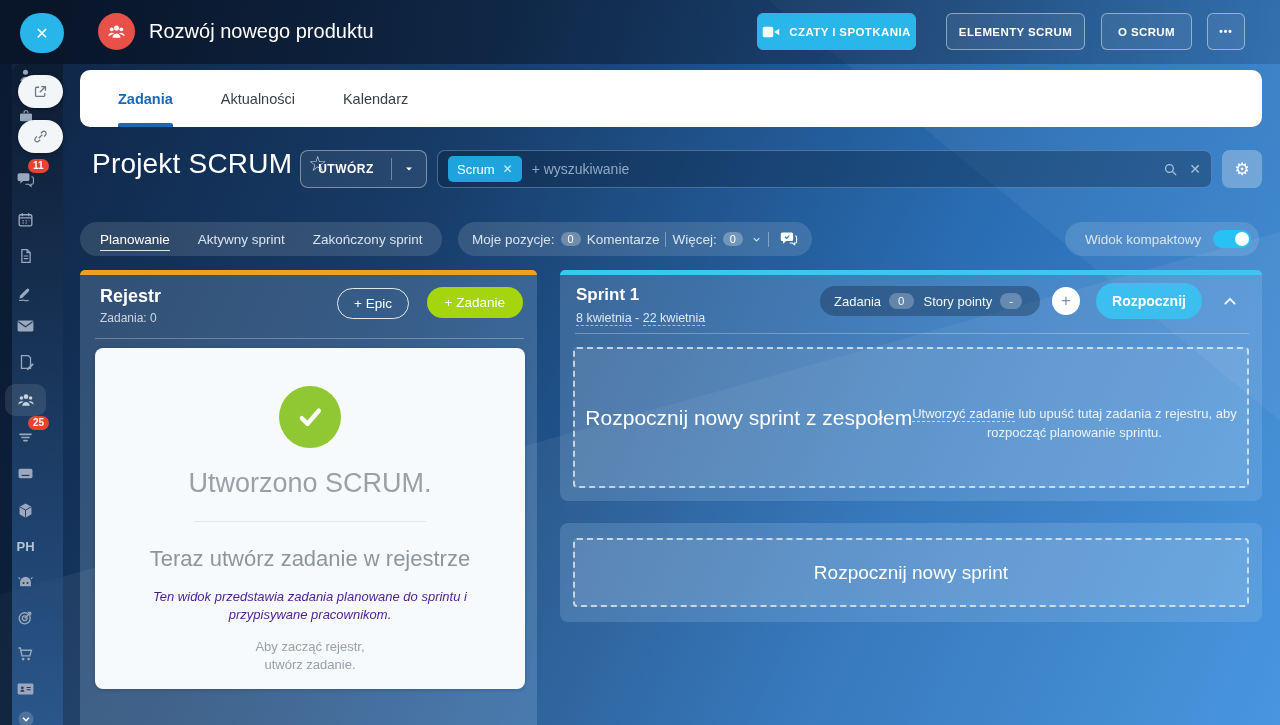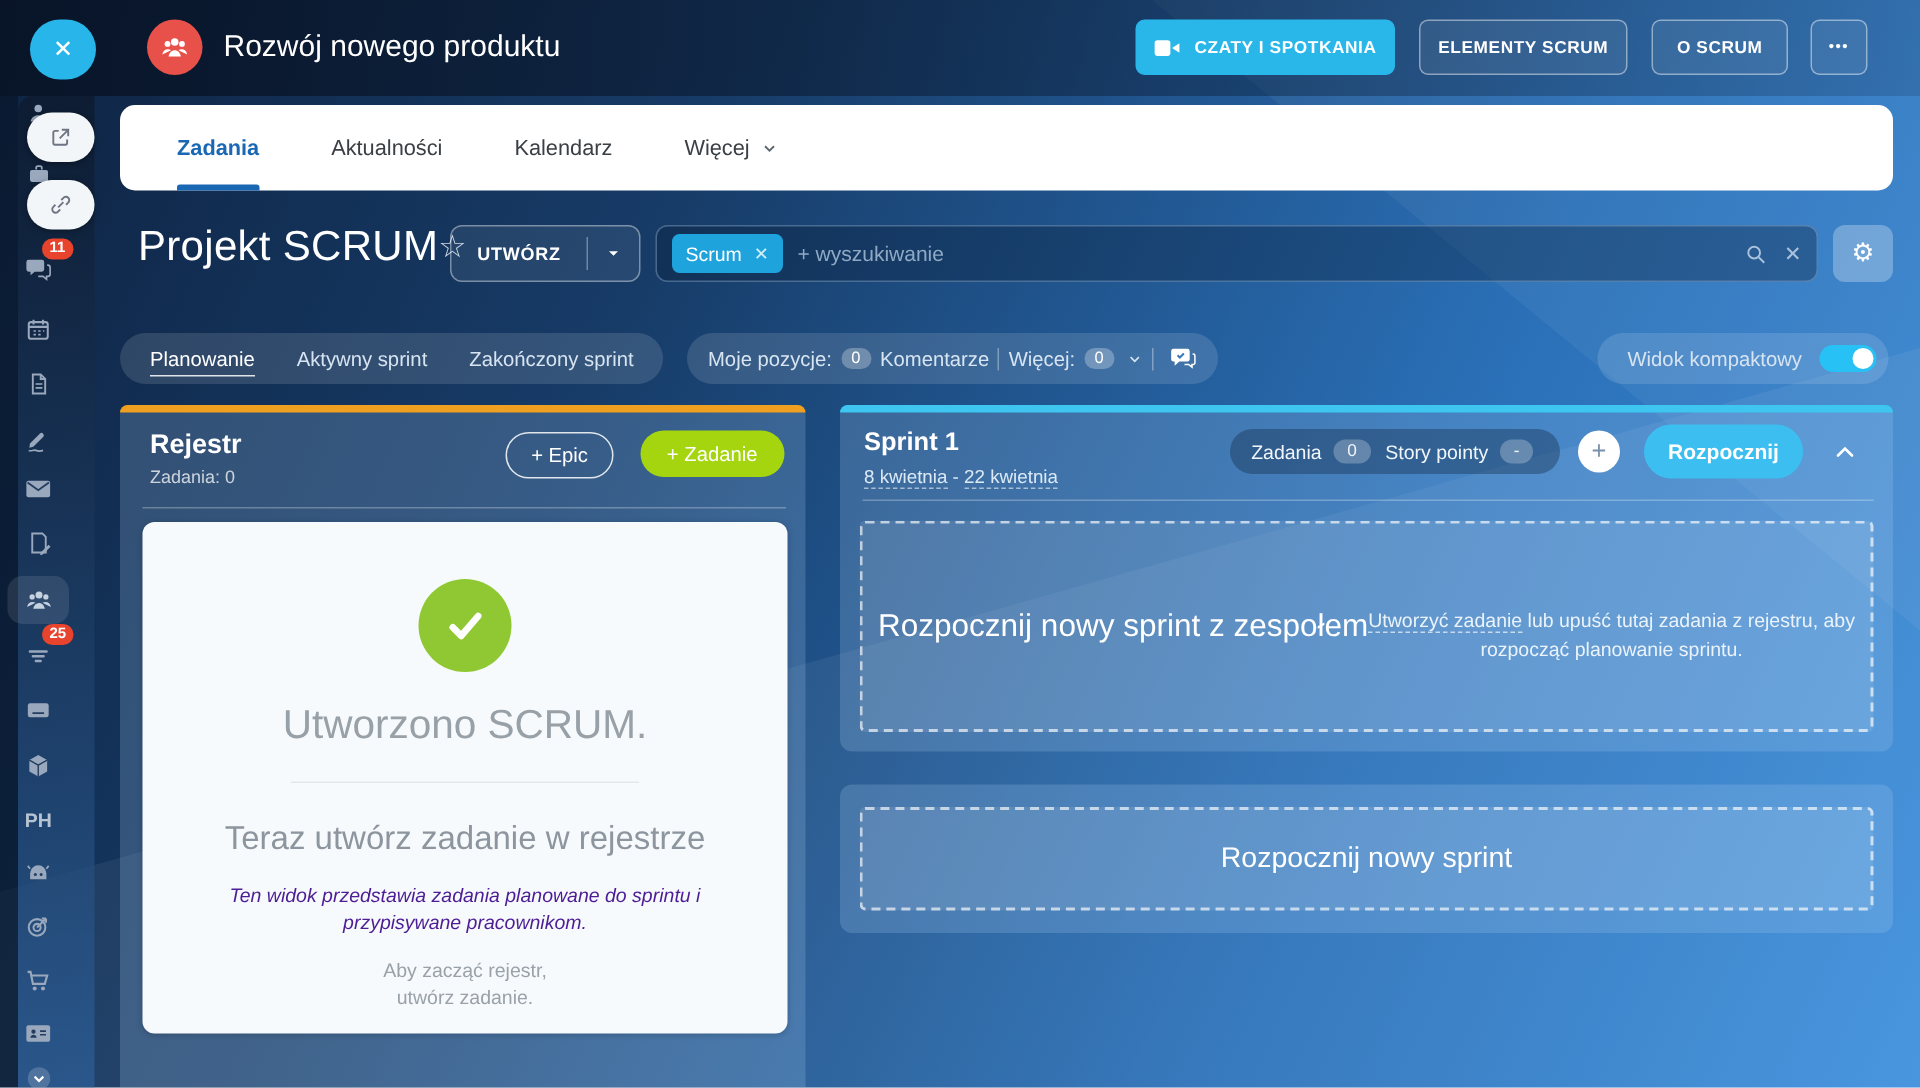--- a/index.html
+++ b/index.html
@@ -118,21 +118,21 @@
   <div class="avatar">
     <svg width="21" height="21" viewBox="0 0 24 24" fill="#fff">
       <circle cx="6.5" cy="9.5" r="2.2"></circle>
         <circle cx="17.5" cy="9.5" r="2.2"></circle>
         <circle cx="12" cy="8" r="2.9"></circle>
       <path d="M2.5 17.5c.5-2.6 2-4 4.3-4 .9 0 1.7.2 2.4.7M21.5 17.5c-.5-2.6-2-4-4.3-4-.9 0-1.7.2-2.4.7M7.3 19c.6-3 2.5-4.7 4.7-4.7s4.1 1.7 4.7 4.7z"></path>
     </svg>
   </div>
   <div class="proj-title">Rozwój nowego produktu</div>
 </div>
-<div class="hbtn cyan abs" style="left:757px; top:13px; width:173px; gap:9px;">
+<div class="hbtn cyan abs" style="left:757px; top:13px; width:159px; gap:9px;">
   <svg width="18" height="14" viewBox="0 0 24 18">
     <rect x="1" y="2" width="14" height="14" rx="2.5" fill="#fff"></rect>
       <path d="M16.5 9l6.5-4.2v8.4z" fill="#fff"></path>
   </svg>
   <span>CZATY I SPOTKANIA</span>
 </div>
 <div class="hbtn ghost abs" style="left:946px; top:13px; width:139px;">
   <span>ELEMENTY SCRUM</span>
 </div>
 <div class="hbtn ghost abs" style="left:1101px; top:13px; width:91px;">
@@ -284,29 +284,23 @@
 <div class="tabbar">
   <div class="tab active">
       <span>Zadania</span>
     </div>
   <div class="tab">
       <span>Aktualności</span>
     </div>
   <div class="tab">
       <span>Kalendarz</span>
     </div>
-  <div class="tab">
-    <span>Więcej</span>
-    <svg class="caret" width="12" height="12" viewBox="0 0 24 24">
-      <path d="M6 9l6 6 6-6" fill="none" stroke="currentColor" stroke-width="2.4"></path>
-    </svg>
-  </div>
-</div>
-
-<div class="abs flexc" style="left:92px; top:148px; gap:0;">
+</div>
+
+<div class="abs flexc" style="left:92px; top:148px; gap:16px;">
   <div class="ptitle">Projekt SCRUM</div>
   <div class="star">☆</div>
 </div>
 <div class="create-btn">
   <div class="lbl">UTWÓRZ</div>
   <div class="div"></div>
   <div class="dd">
     <svg width="12" height="12" viewBox="0 0 24 24">
       <path d="M6 9l6 6 6-6" fill="#fff"></path>
     </svg>

